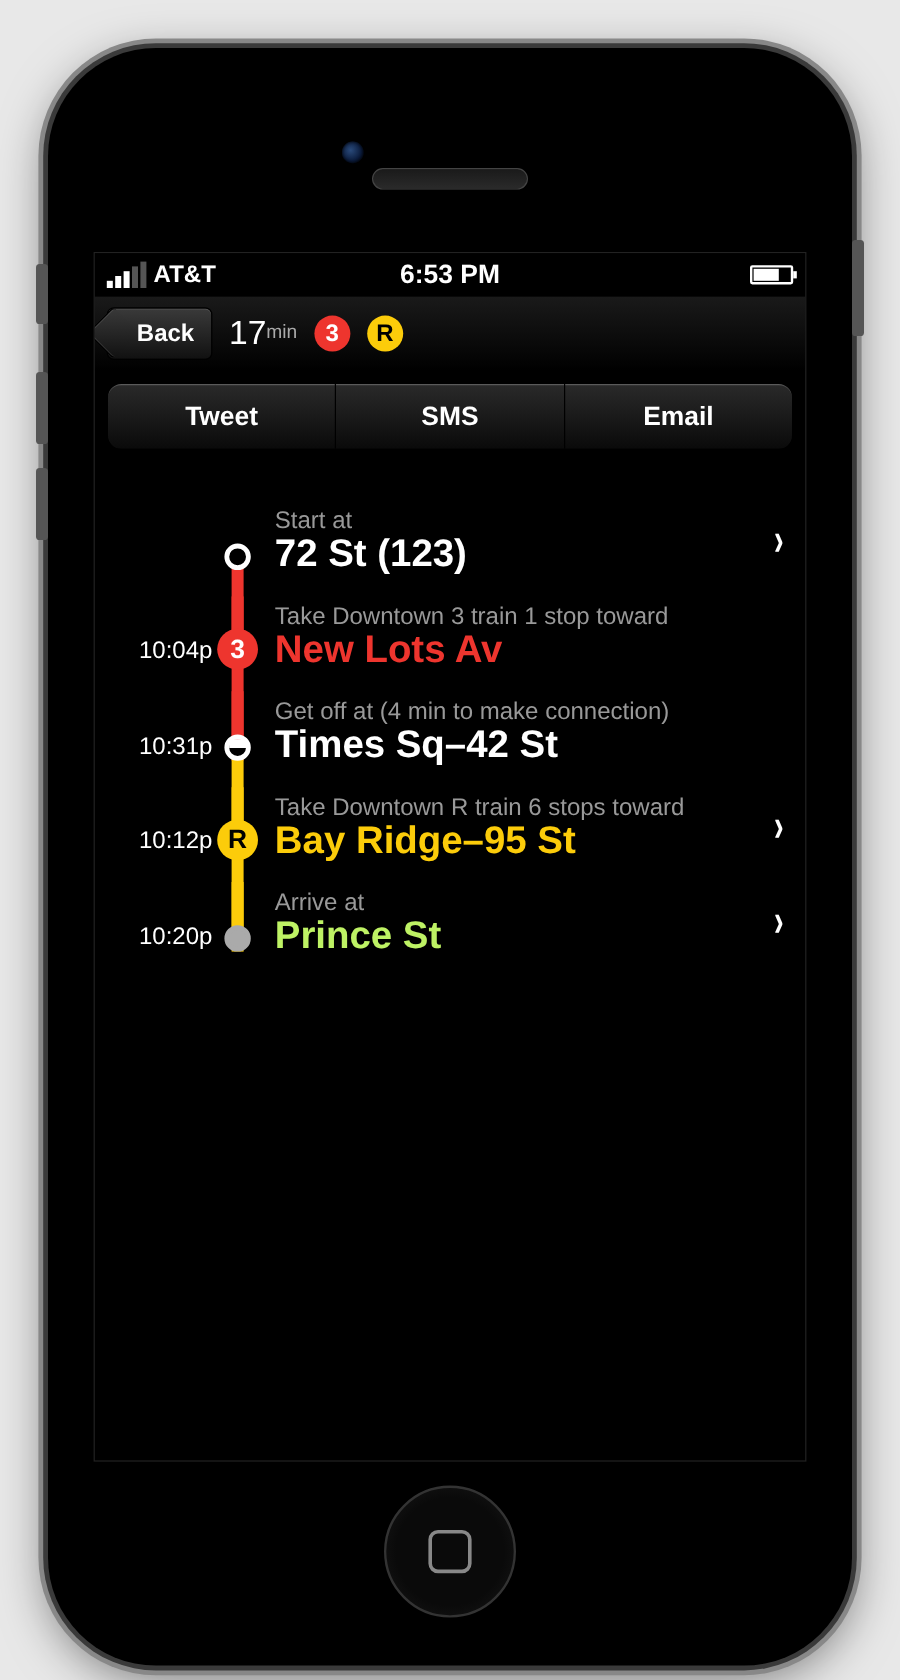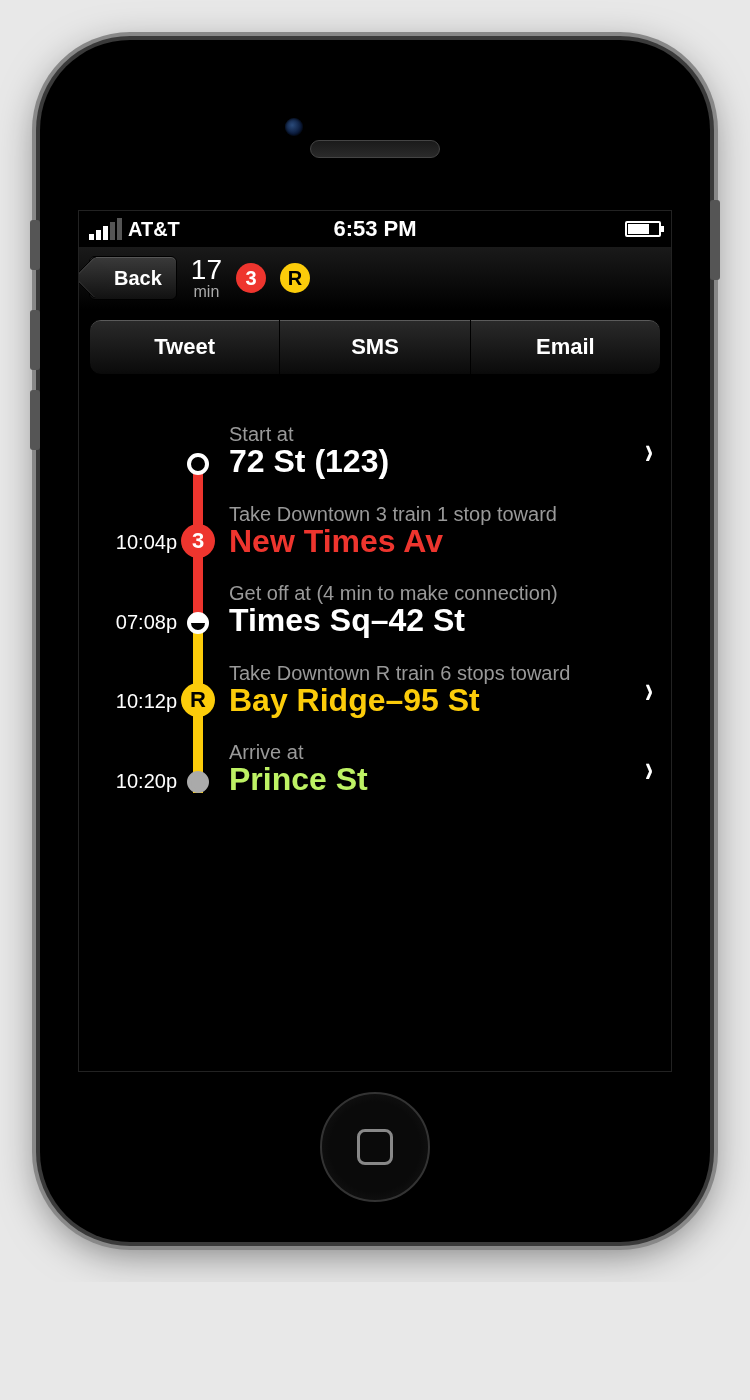--- a/index.html
+++ b/index.html
@@ -6,21 +6,21 @@
   body {
     background: #e8e8e8;
     font-family: "Helvetica Neue", Helvetica, Arial, sans-serif;
     display: flex;
     justify-content: center;
     align-items: flex-start;
     padding: 40px 0;
   }
   .device {
     width: 670px;
-    height: 1202px;
+    height: 1348px;
     background: #000;
     border-radius: 90px;
     position: relative;
     box-shadow: 0 0 0 4px #3a3a3a, 0 0 0 8px #888, 0 10px 40px rgba(0,0,0,0.5);
     padding: 170px 38px 170px 38px;
   }
   
   .camera {
     position: absolute; top: 78px; left: 245px;
     width: 18px; height: 18px; border-radius: 50%;
@@ -107,21 +107,21 @@
   }
   .back-btn::before {
     content:""; position:absolute; left:-11px; top:5px;
     width:30px; height:30px; transform:rotate(45deg);
     background: linear-gradient(135deg,#3a3a3a,#111);
     border-left:1px solid #000; border-bottom:1px solid #000;
     border-radius:4px;
     box-shadow: inset 1px -1px 0 rgba(255,255,255,0.1);
   }
   .back-btn span { position:relative; z-index:1; }
-  .duration { display:flex; flex-direction:column; align-items:center; line-height:1; color:#fff;text-align:center; }
+  .duration { display:flex; flex-direction:row; align-items:center; line-height:1; color:#fff;text-align:center; }
   .duration .num { font-size:28px; font-weight:300; }
   .duration .unit { font-size:16px; color:#aaa; }
   .line-bullet {
     width:34px; height:34px; border-radius:50%;
     display:flex;align-items:center;justify-content:center;
     font-weight:bold; font-size:22px; color:#fff;
   }
   .line-bullet.sm { width:30px; height:30px; font-size:20px; }
 
   
@@ -251,26 +251,26 @@
         <div style="position: relative; height: 0px;"></div>
         <div class="step">
           <div class="time">10:04p</div>
           <div class="node-col">
             <div class="conn" style="background: rgb(238, 53, 46); top: -6px; bottom: 14px;"></div>
             <div class="node bullet" style="background: rgb(238, 53, 46); color: rgb(255, 255, 255);">3</div>
             <div class="conn" style="background: rgb(238, 53, 46); top: calc(100% - 14px); height: 90px; bottom: auto;"></div>
           </div>
           <div class="texts">
             <div class="sub">Take Downtown 3 train 1 stop toward</div>
-            <div class="main" style="color: rgb(238, 53, 46);">New Times Av</div>
+            <div class="main" style="color: rgb(238, 53, 46);">New Lots Av</div>
           </div>
         </div>
         <div style="position: relative; height: 0px;"></div>
         <div class="step">
-          <div class="time">07:08p</div>
+          <div class="time">10:31p</div>
           <div class="node-col">
             <div class="conn" style="background: rgb(238, 53, 46); top: -6px; bottom: 14px;"></div>
             <div class="node" style="background: linear-gradient(rgb(255, 255, 255) 50%, rgb(0, 0, 0) 50%); border-color: rgb(255, 255, 255);"></div>
             <div class="conn" style="background: rgb(252, 204, 10); top: calc(100% - 14px); height: 90px; bottom: auto;"></div>
           </div>
           <div class="texts">
             <div class="sub">Get off at (4 min to make connection)</div>
             <div class="main" style="color: rgb(255, 255, 255);">Times Sq–42 St</div>
           </div>
         </div>

